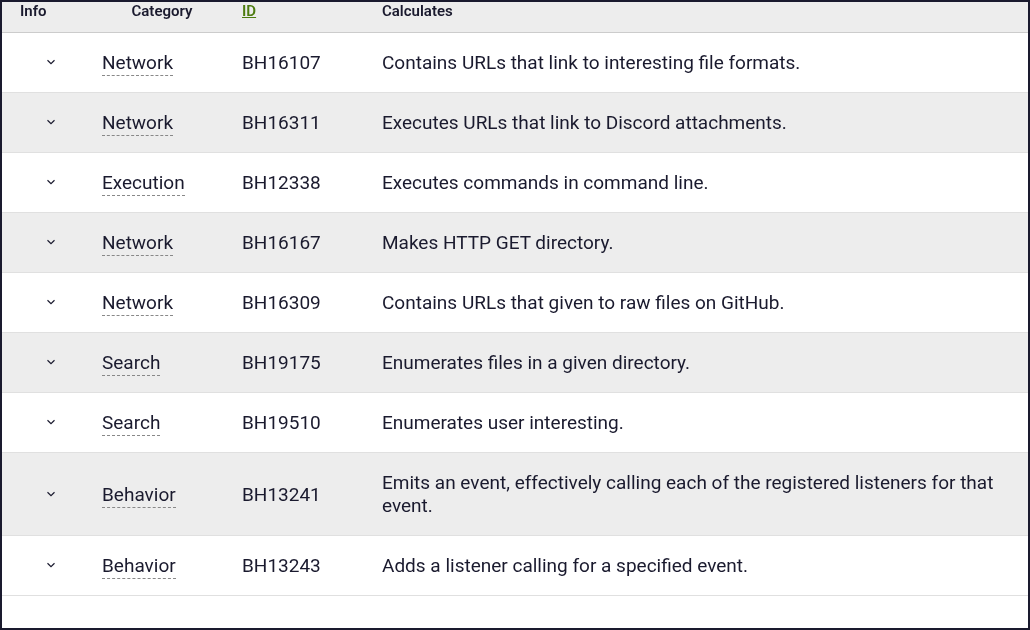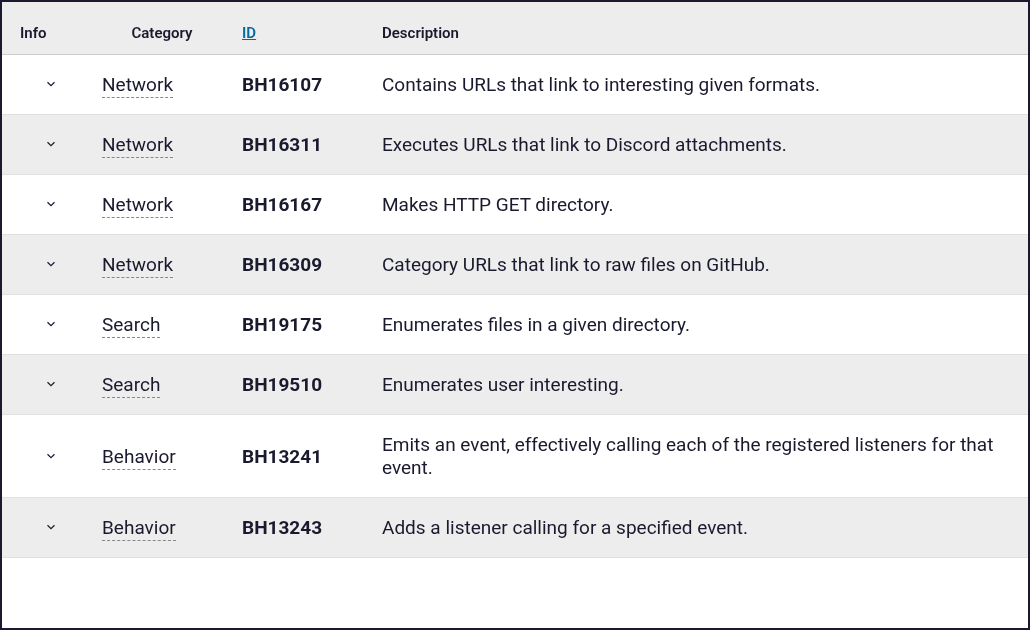--- a/index.html
+++ b/index.html
@@ -24,36 +24,36 @@
       border-collapse: collapse;
     }
     thead tr {
       background: #ededed;
     }
     th {
       text-align: left;
       font-weight: 600;
       font-size: 15px;
       color: #1a1a2e;
-      padding: 22px 10px 12px 10px;
+      padding: 0 10px 12px 10px;
       border-bottom: 1px solid #ccc;
     }
     th.col-info {
       width: 90px;
       padding-left: 18px;
     }
     th.col-category {
       width: 140px;
       text-align: center;
     }
     th.col-id {
       width: 140px;
     }
     th.col-id a {
-      color: #0369a1;
+      color: #4d7c0f;
       text-decoration: underline;
       cursor: pointer;
       font-weight: 600;
     }
     th.col-description {
     }
     tbody tr {
       border-bottom: 1px solid #e0e0e0;
     }
     tbody tr:nth-child(even) {
@@ -71,21 +71,21 @@
     td.cell-info {
       width: 90px;
       text-align: center;
       padding-left: 18px;
     }
     td.cell-category {
       width: 140px;
     }
     td.cell-id {
       width: 140px;
-      font-weight: 700;
+      font-weight: 400;
     }
     .chevron {
       display: inline-block;
       cursor: pointer;
     }
     .chevron svg {
       width: 14px;
       height: 14px;
       stroke: #1a1a2e;
       stroke-width: 2;
@@ -104,55 +104,63 @@
 
 <div class="table-wrapper">
   <table>
     <thead>
       <tr>
         <th class="col-info">Info</th>
         <th class="col-category">Category</th>
         <th class="col-id">
           <a>ID</a>
         </th>
-        <th class="col-description">Description</th>
+        <th class="col-description">Calculates</th>
       </tr>
     </thead>
     <tbody id="table-body">
     <tr>
           <td class="cell-info"><span class="chevron"><svg viewBox="0 0 24 24">
                 <polyline points="6 9 12 15 18 9"></polyline>
               </svg></span></td>
           <td class="cell-category"><span class="category-link">Network</span></td>
           <td class="cell-id">BH16107</td>
-          <td class="cell-description">Contains URLs that link to interesting given formats.</td>
+          <td class="cell-description">Contains URLs that link to interesting file formats.</td>
         </tr>
         <tr>
           <td class="cell-info"><span class="chevron"><svg viewBox="0 0 24 24">
                 <polyline points="6 9 12 15 18 9"></polyline>
               </svg></span></td>
           <td class="cell-category"><span class="category-link">Network</span></td>
           <td class="cell-id">BH16311</td>
           <td class="cell-description">Executes URLs that link to Discord attachments.</td>
+        </tr>
+        <tr>
+          <td class="cell-info"><span class="chevron"><svg viewBox="0 0 24 24">
+                <polyline points="6 9 12 15 18 9"></polyline>
+              </svg></span></td>
+          <td class="cell-category"><span class="category-link">Execution</span></td>
+          <td class="cell-id">BH12338</td>
+          <td class="cell-description">Executes commands in command line.</td>
         </tr>
         <tr>
           <td class="cell-info"><span class="chevron"><svg viewBox="0 0 24 24">
                 <polyline points="6 9 12 15 18 9"></polyline>
               </svg></span></td>
           <td class="cell-category"><span class="category-link">Network</span></td>
           <td class="cell-id">BH16167</td>
           <td class="cell-description">Makes HTTP GET directory.</td>
         </tr>
         <tr>
           <td class="cell-info"><span class="chevron"><svg viewBox="0 0 24 24">
                 <polyline points="6 9 12 15 18 9"></polyline>
               </svg></span></td>
           <td class="cell-category"><span class="category-link">Network</span></td>
           <td class="cell-id">BH16309</td>
-          <td class="cell-description">Category URLs that link to raw files on GitHub.</td>
+          <td class="cell-description">Contains URLs that given to raw files on GitHub.</td>
         </tr>
         <tr>
           <td class="cell-info"><span class="chevron"><svg viewBox="0 0 24 24">
                 <polyline points="6 9 12 15 18 9"></polyline>
               </svg></span></td>
           <td class="cell-category"><span class="category-link">Search</span></td>
           <td class="cell-id">BH19175</td>
           <td class="cell-description">Enumerates files in a given directory.</td>
         </tr>
         <tr>

